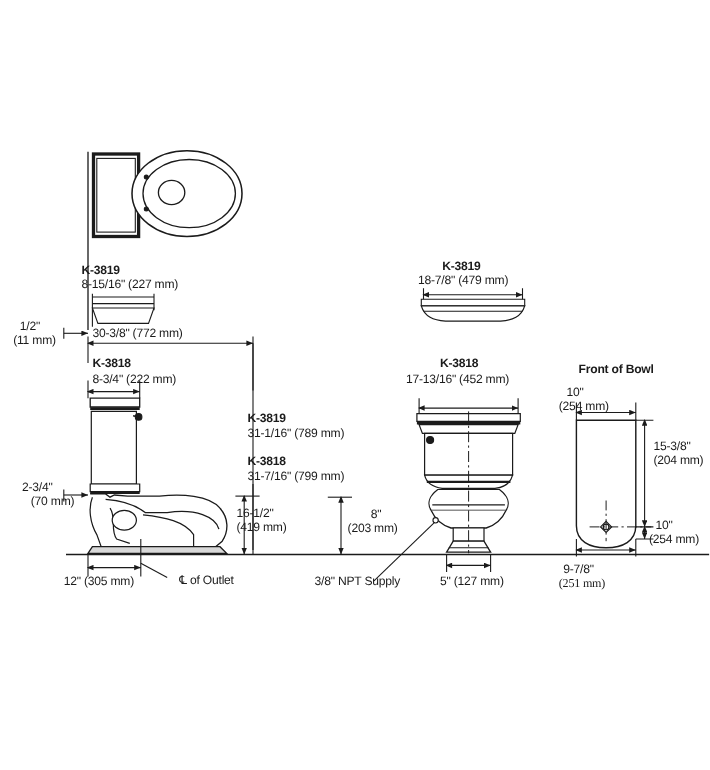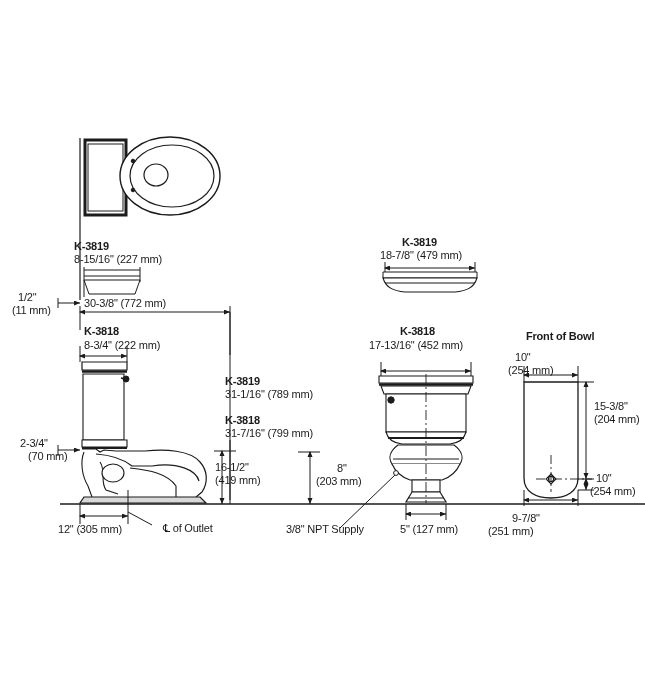--- a/index.html
+++ b/index.html
@@ -246,15 +246,15 @@
   <div class="lbl" style="left:515px;top:351px;">10"</div>
   <div class="lbl" style="left:508px;top:364px;">(254 mm)</div>
 
   <div class="lbl" style="left:594px;top:400px;">15-3/8"</div>
   <div class="lbl" style="left:594px;top:413px;">(204 mm)</div>
 
   <div class="lbl" style="left:596px;top:472px;">10"</div>
   <div class="lbl" style="left:590px;top:485px;">(254 mm)</div>
 
   <div class="lbl" style="left:512px;top:512px;">9-7/8"</div>
-  <div class="lbl" style="left:488px;top:525px;">(251 mm)</div>
+  <div class="lbl" style="left:508px;top:525px;font-family:Liberation Serif, serif;">(251 mm)</div>
 
 </div>
 
 </body></html>

